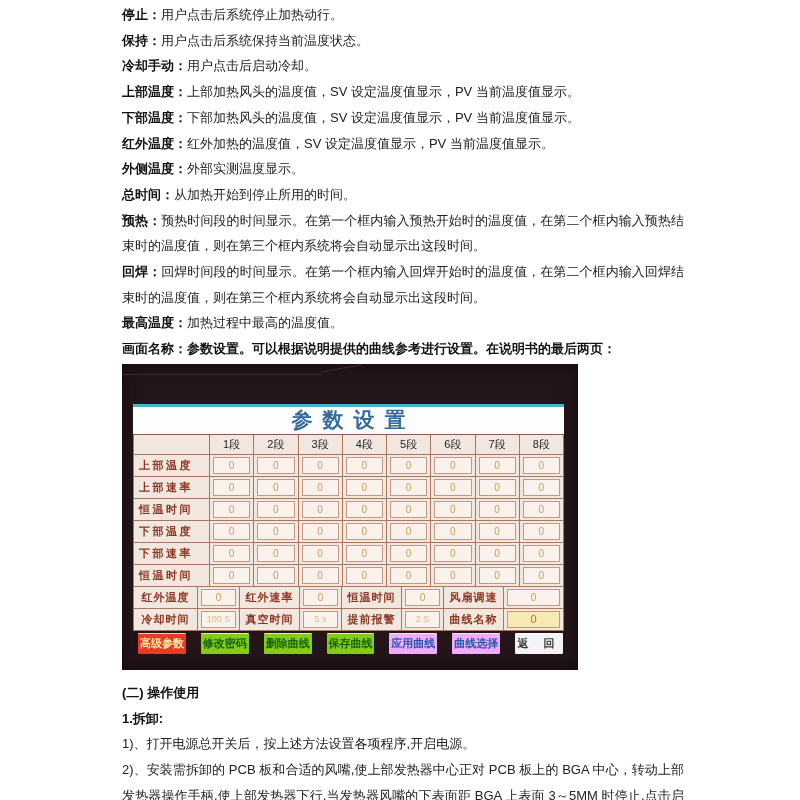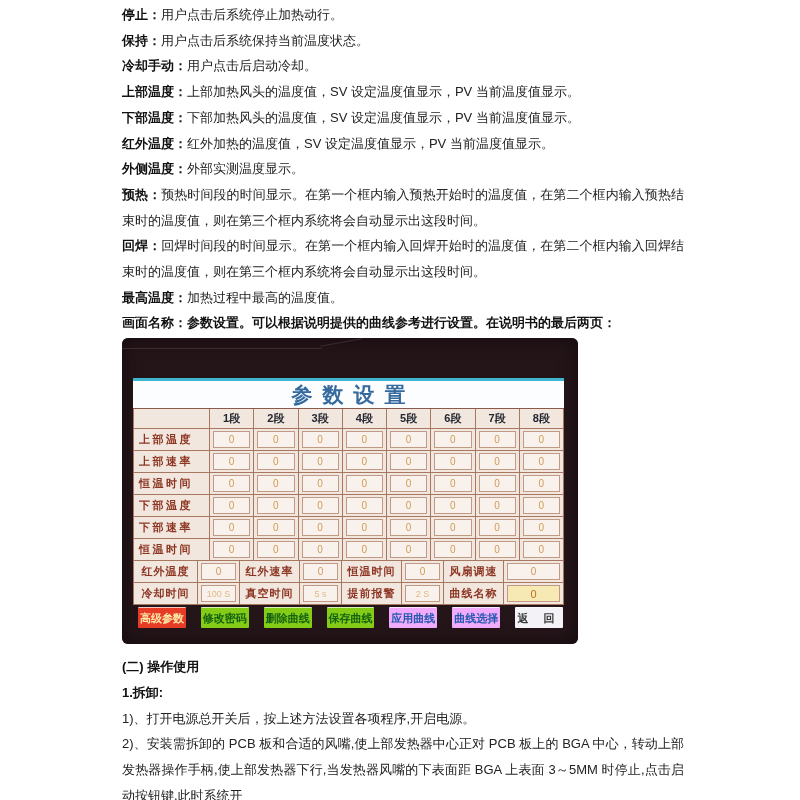--- a/index.html
+++ b/index.html
@@ -4,34 +4,34 @@
 <style>
   html,body{margin:0;padding:0;background:#ffffff;}
   .page{position:relative;width:800px;height:800px;background:#ffffff;overflow:hidden;
         font-family:"Liberation Sans","DejaVu Sans",sans-serif;color:#1c1c1c;}
   .content{position:absolute;left:122px;top:2px;width:562px;}
   .para{margin:0;padding:0;line-height:25.7px;font-size:13px;text-align:justify;color:#222;}
   .para b{font-weight:bold;color:#111;}
   .para.allbold span{font-weight:bold;color:#111;}
   
   .photo{position:relative;width:456px;height:306px;margin-top:2px;background:#241519;
-         box-shadow:inset 0 0 18px #120a0c;border-radius:6px;}
+         box-shadow:inset 0 0 18px #120a0c;}
   .ridge{position:absolute;top:10px;left:0;width:200px;border-top:1.5px solid #3e2a2e;}
   .ridge2{position:absolute;top:4px;left:198px;width:42px;border-top:1.5px solid #3e2a2e;transform:rotate(-10deg);}
   .screen{position:absolute;left:11px;top:40px;width:431px;height:226px;background:#f2e7df;}
   .cyanline{height:3px;background:#3eb6cf;}
   .titleband{height:27px;background:#fbfdff;border-bottom:1px solid #8a5a4a;
              display:flex;align-items:center;justify-content:center;}
   .titleband .t{font-family:"Liberation Serif","DejaVu Serif",serif;font-size:21px;font-weight:600;
                 letter-spacing:10px;color:#366a9f;padding-left:10px;}
   .pgrid{display:grid;grid-template-columns:76px repeat(8,1fr);grid-template-rows:20px repeat(6,22px);
          border-left:1px solid #a7775f;}
   .pgrid>div{border-right:1px solid #a7775f;border-bottom:1px solid #a7775f;box-sizing:border-box;}
   .corner{background:#f2e7df;}
-  .seg{display:flex;align-items:center;justify-content:center;font-size:11px;color:#23262f;font-weight:bold;}
+  .seg{display:flex;align-items:center;justify-content:center;font-size:11px;color:#23262f;}
   .rlabel{display:flex;align-items:center;padding-left:5px;font-size:11px;letter-spacing:2.5px;
           color:#8c3522;font-weight:600;}
   .vcell{padding:2px 3px;}
   .vbox{height:100%;box-sizing:border-box;border:1px solid #c09a86;background:#f9f2ec;
         display:flex;align-items:center;justify-content:center;font-size:10px;color:#cf9a58;}
   .vbox.faint{color:#e0b98c;font-size:9px;}
   .vbox.yellow{background:#f6e9b4;color:#b8741f;font-size:11px;}
   .xgrid{display:grid;grid-template-columns:64px 42px 60px 42px 60px 42px 60px 1fr;
          grid-auto-rows:22px;border-left:1px solid #a7775f;}
   .xgrid>div{border-right:1px solid #a7775f;border-bottom:1px solid #a7775f;box-sizing:border-box;}
@@ -55,20 +55,21 @@
   <div class="content">
 
     <div id="paras">
         <p class="para"><b>停止：</b><span>用户点击后系统停止加热动行。</span></p>
         <p class="para"><b>保持：</b><span>用户点击后系统保持当前温度状态。</span></p>
         <p class="para"><b>冷却手动：</b><span>用户点击后启动冷却。</span></p>
         <p class="para"><b>上部温度：</b><span>上部加热风头的温度值，SV 设定温度值显示，PV 当前温度值显示。</span></p>
         <p class="para"><b>下部温度：</b><span>下部加热风头的温度值，SV 设定温度值显示，PV 当前温度值显示。</span></p>
         <p class="para"><b>红外温度：</b><span>红外加热的温度值，SV 设定温度值显示，PV 当前温度值显示。</span></p>
         <p class="para"><b>外侧温度：</b><span>外部实测温度显示。</span></p>
+        <p class="para"><b>总时间：</b><span>从加热开始到停止所用的时间。</span></p>
         <p class="para"><b>预热：</b><span>预热时间段的时间显示。在第一个框内输入预热开始时的温度值，在第二个框内输入预热结束时的温度值，则在第三个框内系统将会自动显示出这段时间。</span></p>
         <p class="para"><b>回焊：</b><span>回焊时间段的时间显示。在第一个框内输入回焊开始时的温度值，在第二个框内输入回焊结束时的温度值，则在第三个框内系统将会自动显示出这段时间。</span></p>
         <p class="para"><b>最高温度：</b><span>加热过程中最高的温度值。</span></p>
         <p class="para allbold"><b>画面名称：</b><span>参数设置。可以根据说明提供的曲线参考进行设置。在说明书的最后两页：</span></p>
       </div>
 
     <div class="photo">
       <div class="ridge"></div>
       <div class="ridge2"></div>
       <div class="screen">

